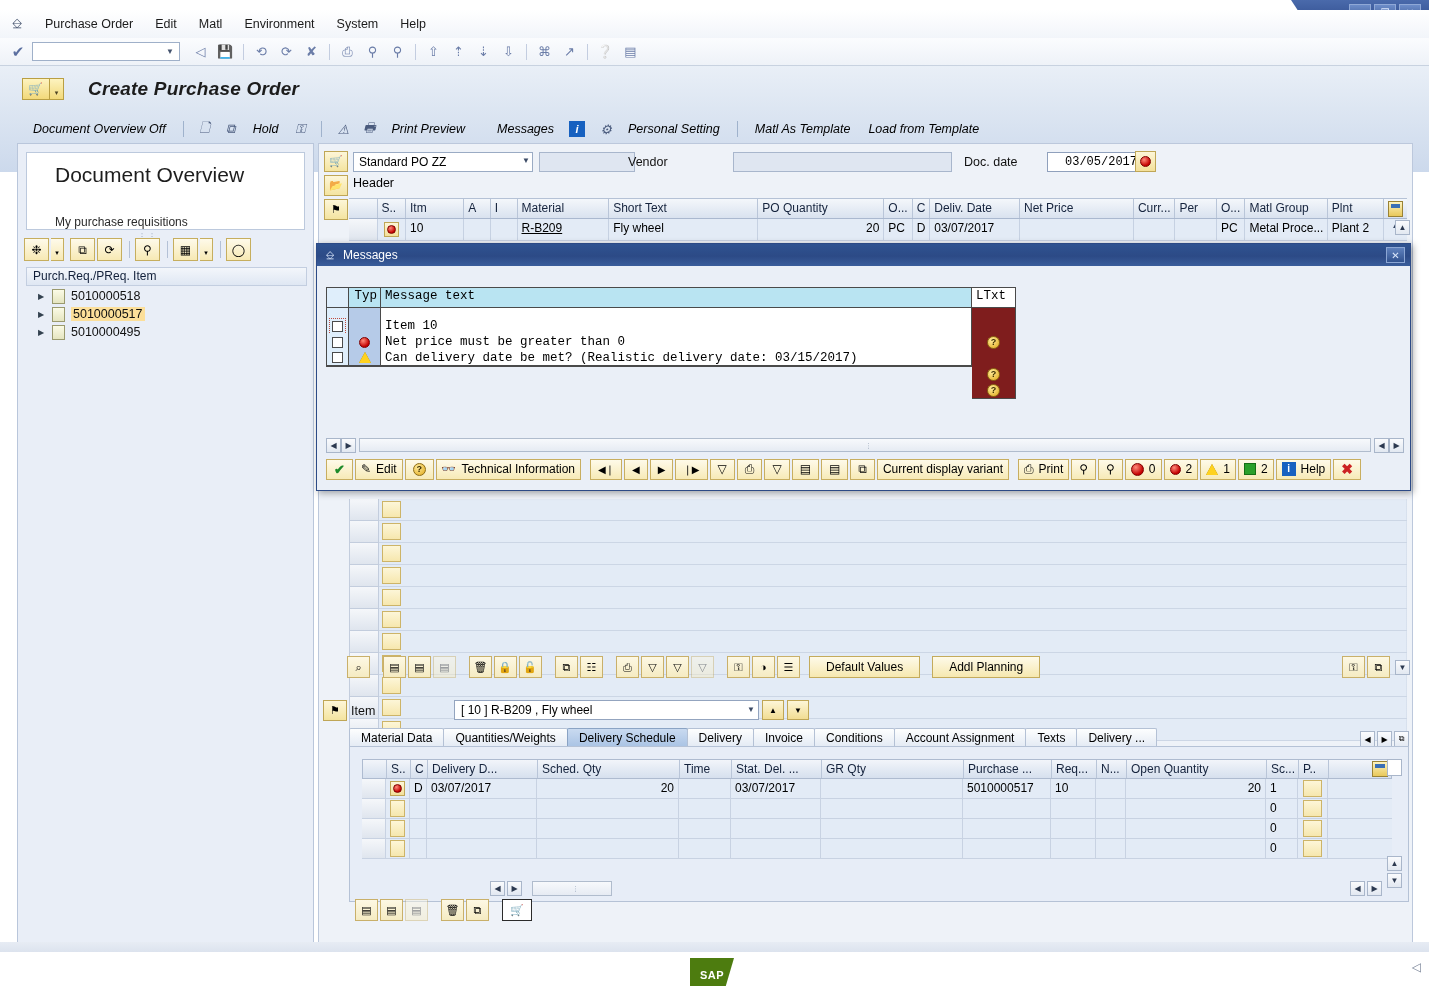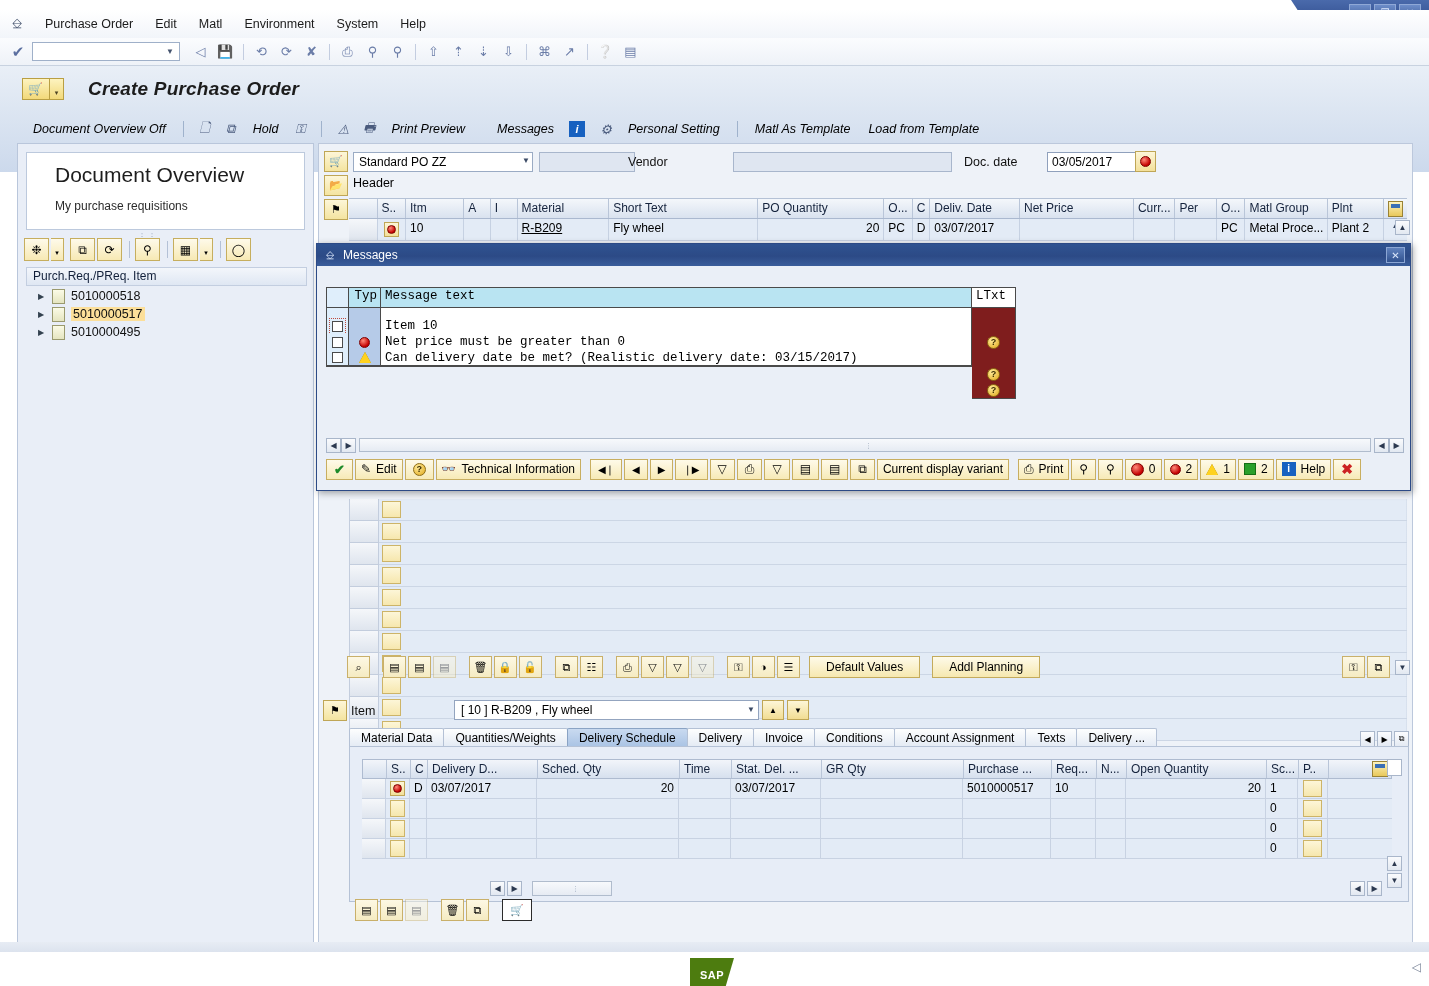--- a/index.html
+++ b/index.html
@@ -111,21 +111,21 @@
   
   .docpanel {
     position:absolute; left:17px; top:143px; width:297px; height:810px;
     background:#e9eef7; border:1px solid #b9c6db;
   }
   .docpanel-head {
     margin:8px; height:78px; background:#fff; border:1px solid #bcc9dd;
     padding:10px 28px;
   }
   .docpanel-title { font-size:21px; color:#1d1d1d; }
-  .docpanel-sub { font-size:12px; color:#2b2b2b; margin-top:12px; }
+  .docpanel-sub { font-size:12px; color:#2b2b2b; margin-top:28px; }
   .dotrow { position:absolute; left:120px; top:88px; font-size:8px; color:#98a6bd; letter-spacing:2px;}
   .doctoolbar {
     position:absolute; left:6px; top:94px; display:flex; align-items:center; gap:0;
   }
   .dbtn {
     height:23px; min-width:25px; padding:0 4px; margin-right:2px;
     background:linear-gradient(#fefaea,#f7e9b4);
     border:1px solid #c6ae5e; display:flex;align-items:center;justify-content:center;
     font-size:12px; cursor:pointer;
   }
@@ -168,21 +168,21 @@
     font-size:12px; padding-left:5px;
   }
   .potype .dd { position:absolute; right:2px; top:3px; font-size:8px; color:#3c4b66; }
   .smallfld {
     position:absolute; height:20px; background:#dfe6f1; border:1px solid #a8b6cc;
   }
   .lbl { position:absolute; font-size:12.5px; color:#111; }
   .docdate {
     position:absolute; left:728px; top:8px; width:98px; height:20px;
     background:#fff; border:1px solid #8fa0bc; font-size:12px;
-    display:flex; align-items:center; padding-left:4px;
+    display:flex; align-items:center; padding-left:17px;font-family:Liberation Mono, monospace;
   }
   .redbtn {
     position:absolute; left:816px; top:7px; width:21px; height:21px;
     background:linear-gradient(#fdf6d8,#f3e09a); border:1px solid #bfa656;
     display:flex;align-items:center;justify-content:center; cursor:pointer;
   }
   .reddot { width:11px;height:11px;border-radius:50%;
             background:radial-gradient(circle at 35% 30%, #ff8b7a, #c40000 70%);
             border:1px solid #7e0000; }
   .yellowtri { width:0;height:0;border-left:6px solid transparent;border-right:6px solid transparent;

